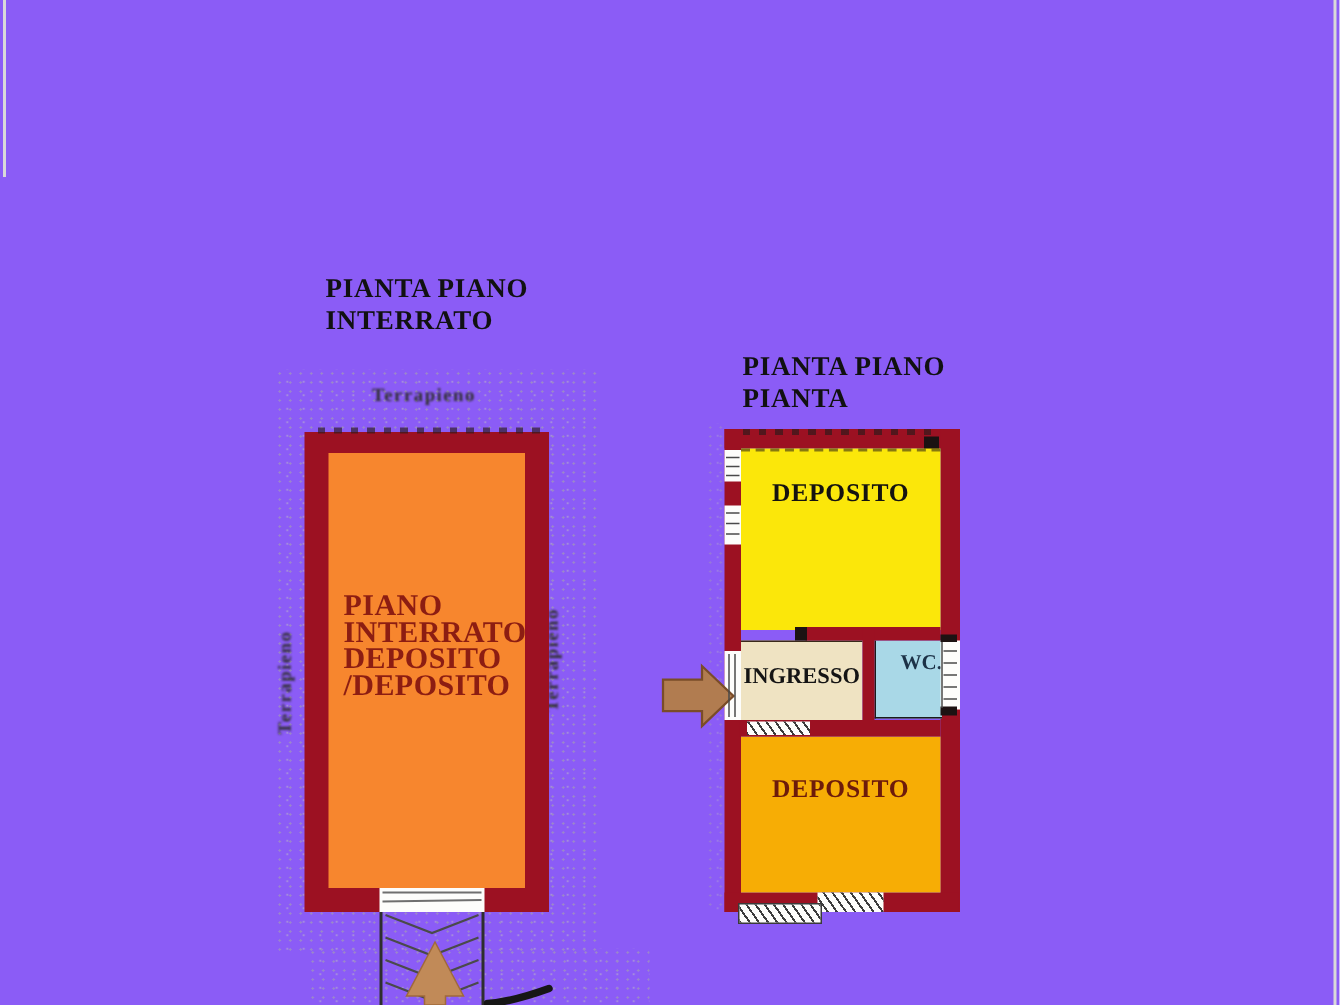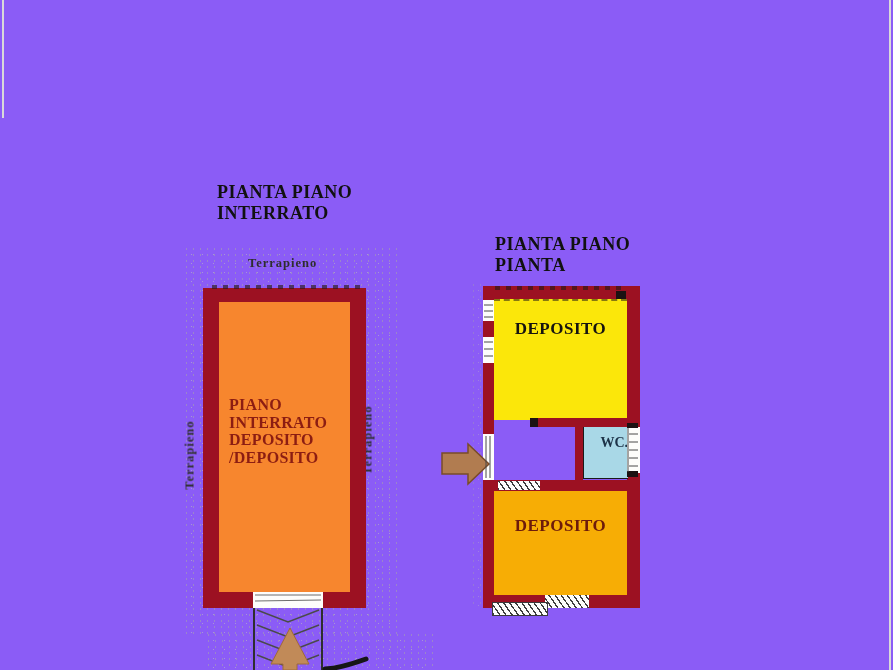--- a/index.html
+++ b/index.html
@@ -52,21 +52,21 @@
 
   <div class="abs title" style="left:217px;top:182px;"><span>PIANTA PIANO</span><br><span>INTERRATO</span></div>
 
   <div class="abs terrain" style="left:248px;top:256px;">Terrapieno</div>
   <div class="abs terrain vrot" style="left:190px;top:455px;">Terrapieno</div>
   <div class="abs terrain vrot" style="left:368px;top:440px;">Terrapieno</div>
 
   <div class="abs wall" style="left:203px;top:288px;width:163px;height:320px;"></div>
   <div class="abs dashes-h" style="left:212px;top:285px;width:148px;height:4px;"></div>
   <div class="abs" style="left:219px;top:302px;width:131px;height:290px;background:#f7862e;">
-    <div class="room-label" style="margin:94px 0 0 10px;font-size:16px;line-height:17.5px;color:#8c1d12;letter-spacing:.3px;">
+    <div class="room-label" style="margin:94px 0 0 10px;font-size:20px;line-height:17.5px;color:#8c1d12;letter-spacing:.3px;">
       <div>PIANO</div>
       <div>INTERRATO</div>
       <div>DEPOSITO</div>
       <div>/DEPOSITO</div>
     </div>
   </div>
 
   <div class="abs" style="left:253px;top:592px;width:70px;height:16px;background:#fdfdfb;"></div>
 
   <div class="abs stipple" style="left:470px;top:282px;width:13px;height:326px;opacity:.35;"></div>
@@ -75,20 +75,23 @@
 
   <div class="abs wall" style="left:483px;top:286px;width:156px;height:13px;"></div>
   <div class="abs wall" style="left:483px;top:286px;width:11px;height:322px;"></div>
   <div class="abs wall" style="left:627px;top:286px;width:13px;height:322px;"></div>
   <div class="abs wall" style="left:483px;top:595px;width:156px;height:13px;"></div>
   <div class="abs dashes-h" style="left:495px;top:286px;width:128px;height:4px;"></div>
   <div class="abs jamb" style="left:616px;top:291px;width:10px;height:9px;"></div>
 
   <div class="abs" style="left:494px;top:299px;width:133px;height:119px;background:#fbe70a;border-top:2px dashed rgba(40,30,20,.55);">
     <div class="room-label" style="margin-top:18px;text-align:center;font-size:17px;color:#151310;letter-spacing:.5px;">DEPOSITO</div>
+  </div>
+  <div class="abs" style="left:494px;top:427px;width:81px;height:53px;background:#efe3c2;border-top:1px solid #3a2a1a;">
+    <div class="room-label" style="margin-top:15px;text-align:center;font-size:15px;color:#141414;">INGRESSO</div>
   </div>
   <div class="abs" style="left:583px;top:427px;width:44px;height:51px;background:#a9d8e7;border-left:1px solid #1a1a1a;border-bottom:1px solid #1a1a1a;">
     <div class="room-label" style="margin-top:8px;text-align:right;font-size:14px;color:#1c3247;">WC.</div>
   </div>
   <div class="abs" style="left:494px;top:491px;width:133px;height:104px;background:#f7ad05;">
     <div class="room-label" style="margin-top:25px;text-align:center;font-size:17px;color:#6d1b0b;letter-spacing:.5px;">DEPOSITO</div>
   </div>
 
   <div class="abs wall" style="left:537px;top:418px;width:90px;height:9px;"></div>
   <div class="abs jamb" style="left:530px;top:418px;width:8px;height:9px;"></div>

